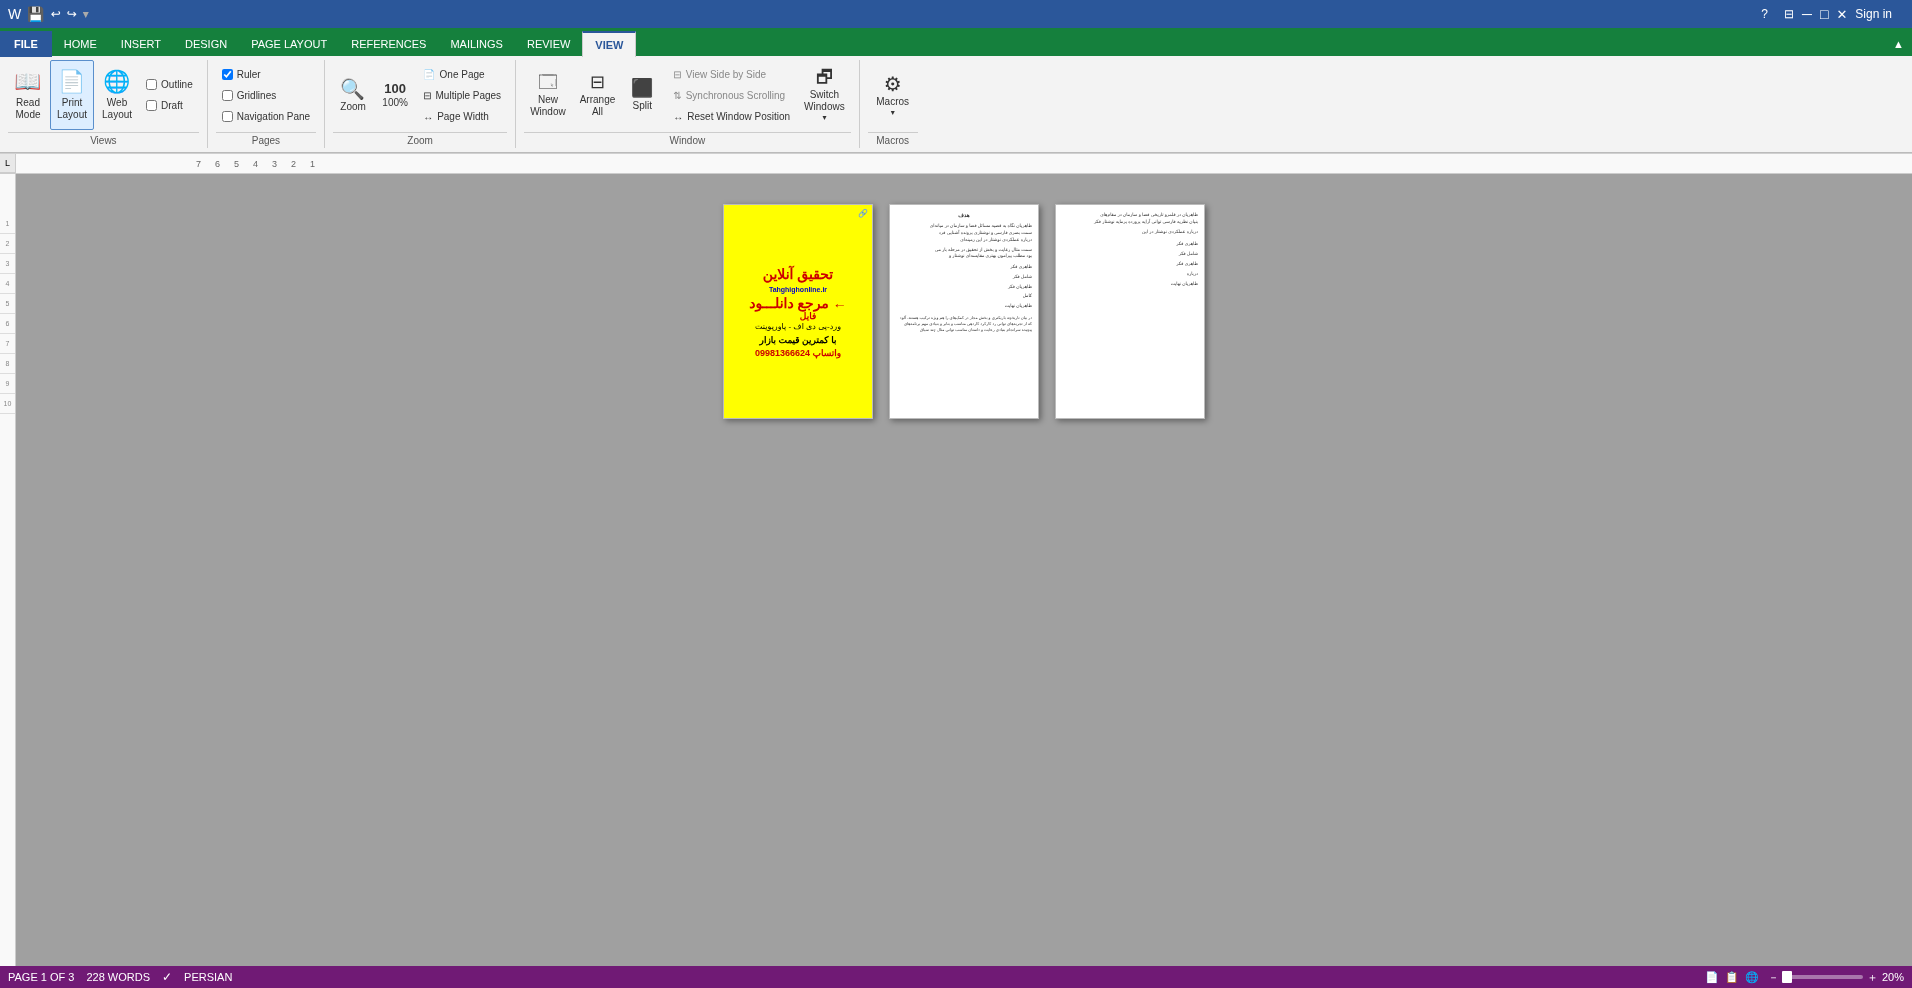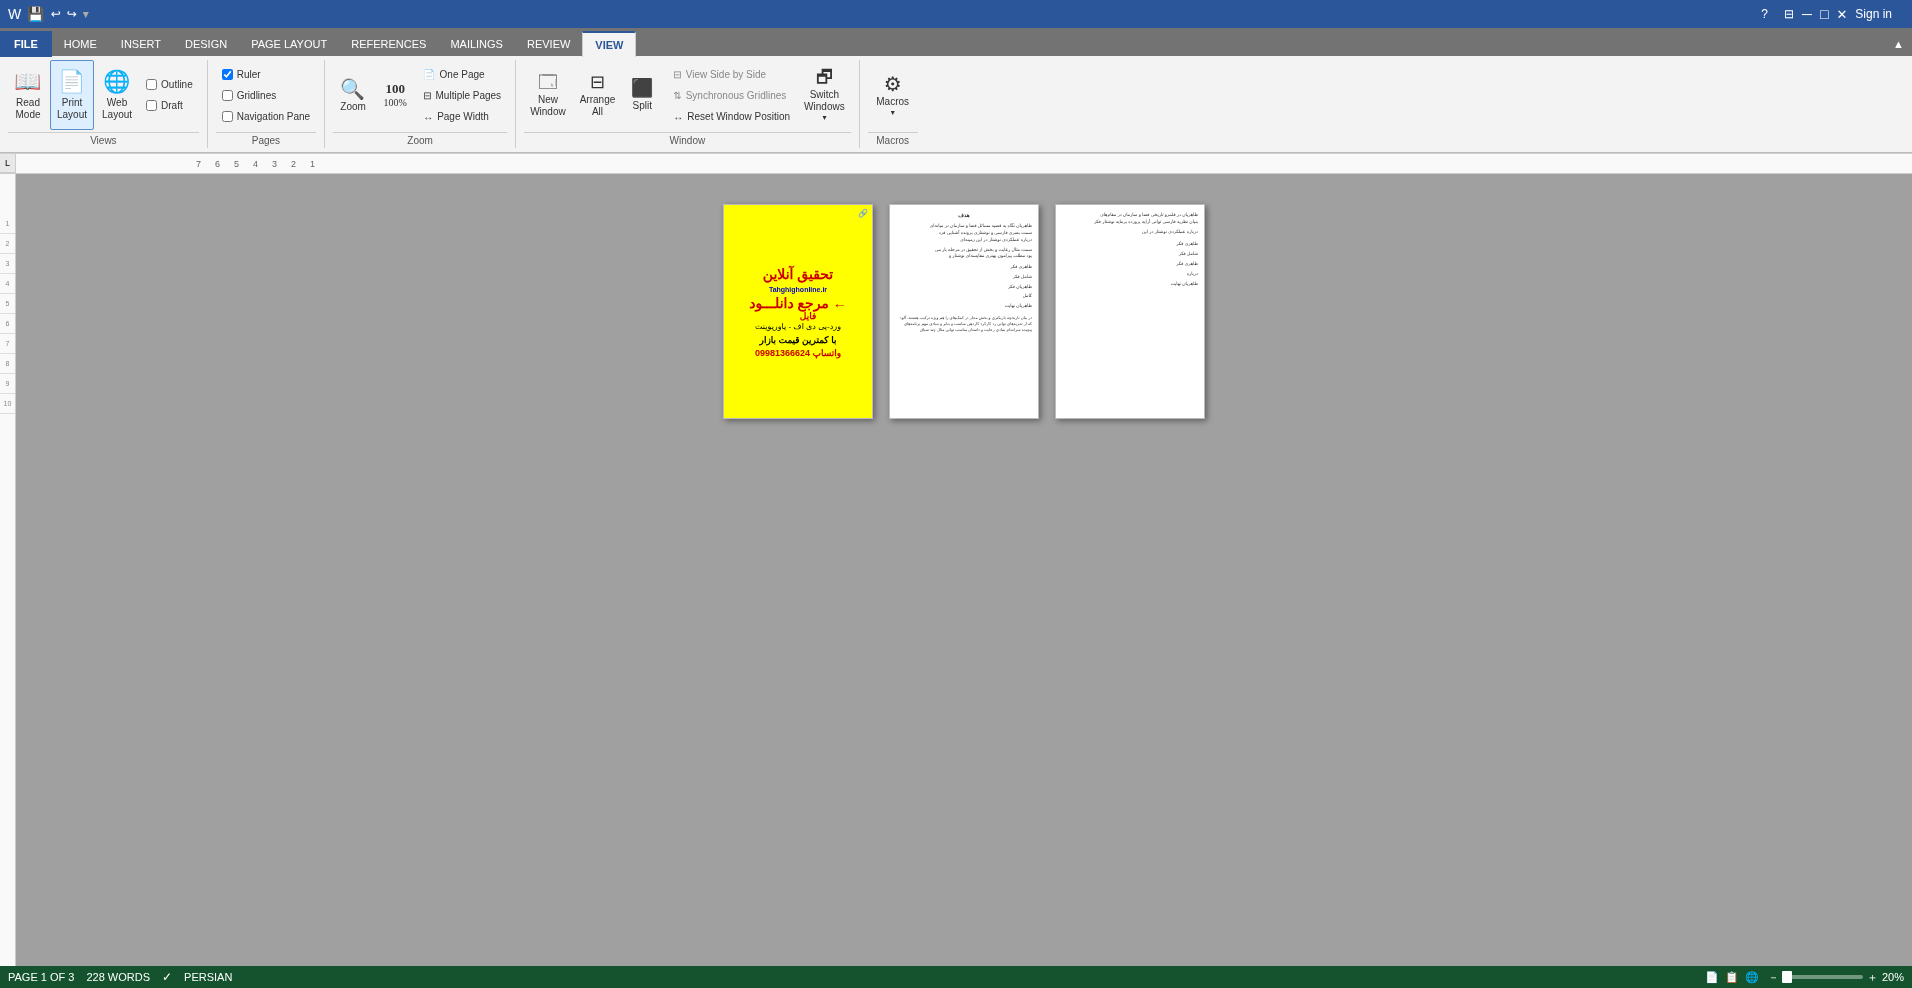--- a/index.html
+++ b/index.html
@@ -14,21 +14,21 @@
       justify-content: space-between;
       padding: 0 8px;
       color: white;
     }
     .title-bar .title { flex: 1; text-align: center; font-size: 12px; }
     .title-bar .help { color: white; font-size: 12px; margin-right: 8px; }
     .title-bar .signin { color: white; font-size: 12px; margin-right: 12px; }
 
     
     .ribbon { background: #f3f3f3; border-bottom: 1px solid #d0d0d0; }
-    .ribbon-tabs { display: flex; background: #737373; height: 28px; align-items: flex-end; padding-left: 0; }
+    .ribbon-tabs { display: flex; background: #15803d; height: 28px; align-items: flex-end; padding-left: 0; }
     .ribbon-tab {
       padding: 4px 12px 4px 12px; font-size: 11px; cursor: pointer; color: white;
       height: 26px; display: flex; align-items: center; margin-bottom: 0;
       position: relative; top: 1px;
     }
     .ribbon-tab.active { background: #f3f3f3; color: #2b579a; font-weight: bold; border-top: 2px solid #2b579a; border-left: 1px solid #ccc; border-right: 1px solid #ccc; }
     .ribbon-tab.file { background: #2b579a; color: white; font-weight: bold; padding: 4px 14px; }
 
     .ribbon-content { display: flex; padding: 4px 0; background: #f3f3f3; border-bottom: 1px solid #bbb; align-items: flex-start; }
     .ribbon-group { display: flex; flex-direction: column; padding: 0 8px; border-right: 1px solid #ccc; height: 88px; }
@@ -47,21 +47,21 @@
       display: flex; flex-direction: row; align-items: center;
       padding: 2px 6px; cursor: pointer; border-radius: 2px; height: 20px;
       font-size: 10px; color: #333; gap: 4px; white-space: nowrap;
     }
     .ribbon-btn-small input[type=checkbox] { width: 11px; height: 11px; }
     .ribbon-small-group { display: flex; flex-direction: column; justify-content: center; gap: 1px; }
 
     
     .status-bar {
       position: fixed; bottom: 0; left: 0; right: 0;
-      height: 22px; background: #14532d; color: white;
+      height: 22px; background: #701a75; color: white;
       display: flex; align-items: center; padding: 0 8px;
       font-size: 11px; z-index: 100;
     }
     .status-left { display: flex; gap: 12px; align-items: center; }
     .status-right { margin-left: auto; display: flex; align-items: center; gap: 8px; }
     .zoom-slider { display: flex; align-items: center; gap: 4px; }
     .view-icons { display: flex; gap: 4px; }
     .view-icon { width: 16px; height: 16px; display: flex; align-items: center; justify-content: center; cursor: pointer; color: white; font-size: 11px; }
     .page {
       background: white; box-shadow: 2px 2px 6px rgba(0,0,0,0.4);
@@ -157,21 +157,21 @@
       </div>
       <div class="ribbon-group-label">Pages</div>
     </div>
 
     <div class="ribbon-group">
       <div class="ribbon-group-items">
         <div class="ribbon-btn" style="height:65px;">
           <div style="font-size:20px;">🔍</div>
           <div>Zoom</div>
         </div>
-        <div class="ribbon-btn" style="height:65px;font-family:Liberation Serif, serif;">
+        <div class="ribbon-btn" style="height:65px;">
           <div style="font-size:13px;font-weight:bold;">100</div>
           <div>100%</div>
         </div>
         <div class="ribbon-small-group" style="justify-content:center;">
           <div class="ribbon-btn-small">
             <span>📄</span>
             <span>One Page</span>
           </div>
           <div class="ribbon-btn-small">
             <span>⊟</span>
@@ -202,21 +202,21 @@
           <div>Split</div>
         </div>
 
         <div class="ribbon-small-group" style="justify-content:center;margin-left:4px;">
           <div class="ribbon-btn-small" style="color:#888;">
             <span>⊟</span>
             <span>View Side by Side</span>
           </div>
           <div class="ribbon-btn-small" style="color:#888;">
             <span>⇅</span>
-            <span>Synchronous Gridlines</span>
+            <span>Synchronous Scrolling</span>
           </div>
           <div class="ribbon-btn-small">
             <span>↔</span>
             <span>Reset Window Position</span>
           </div>
         </div>
 
         <div style="display:flex;flex-direction:column;align-items:center;">
           <div class="ribbon-btn" style="height:65px;min-width:50px;">
             <div style="font-size:18px;">🗗</div>

